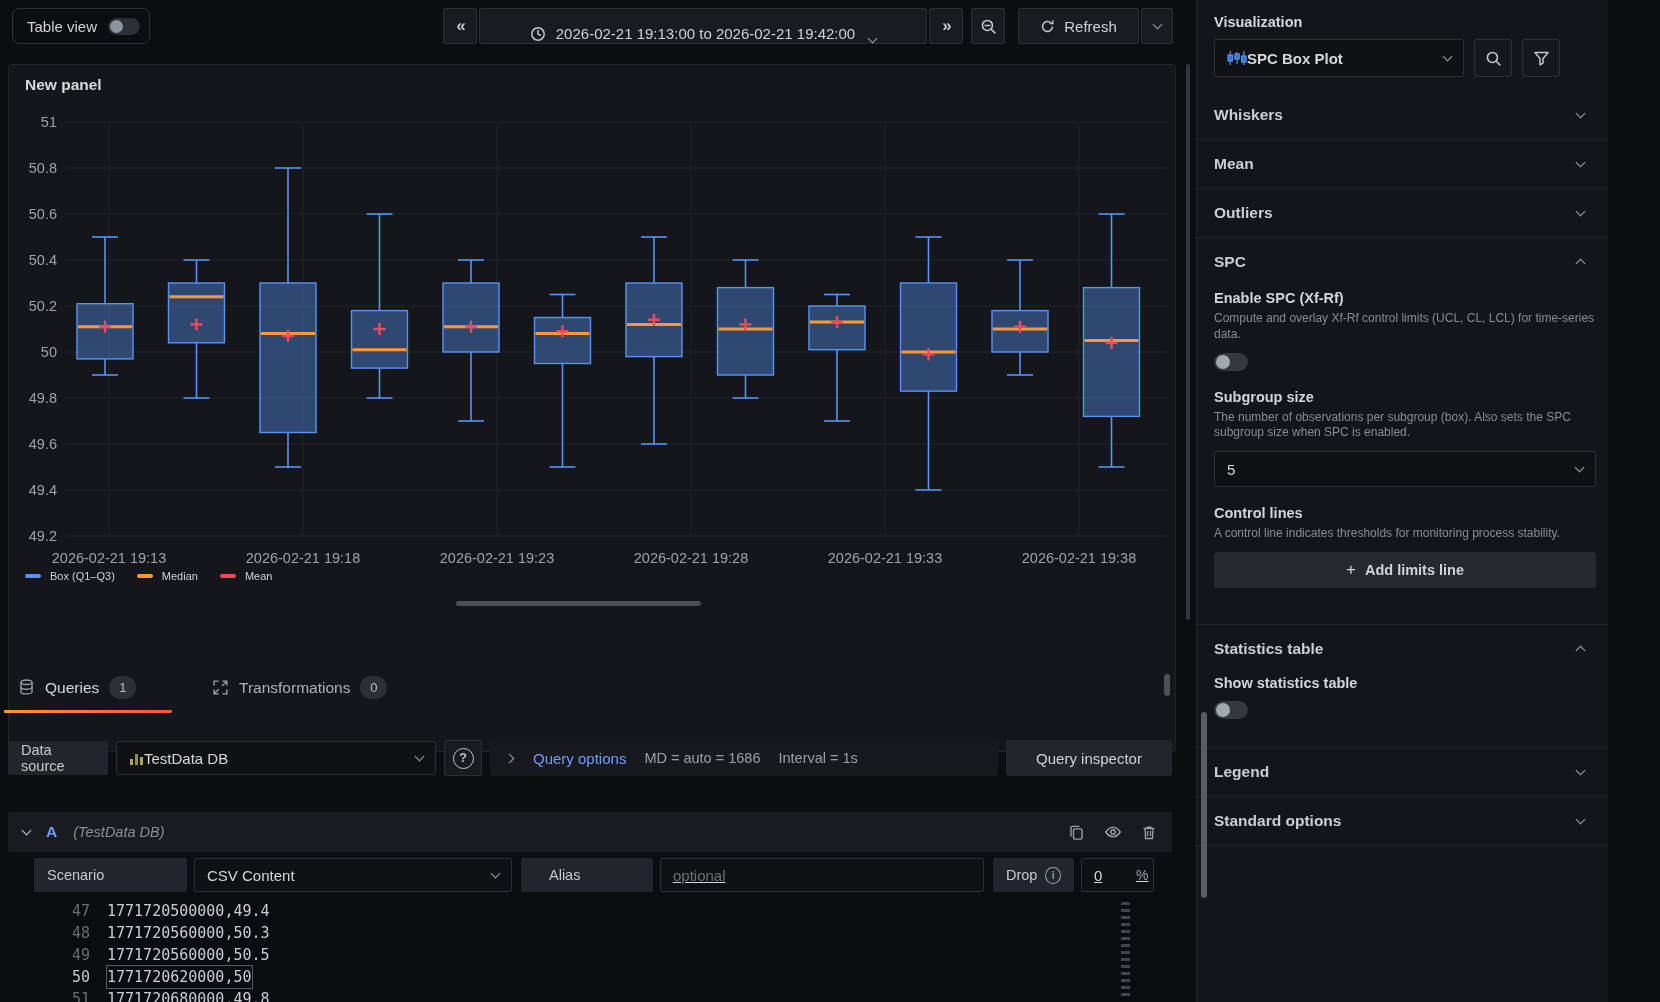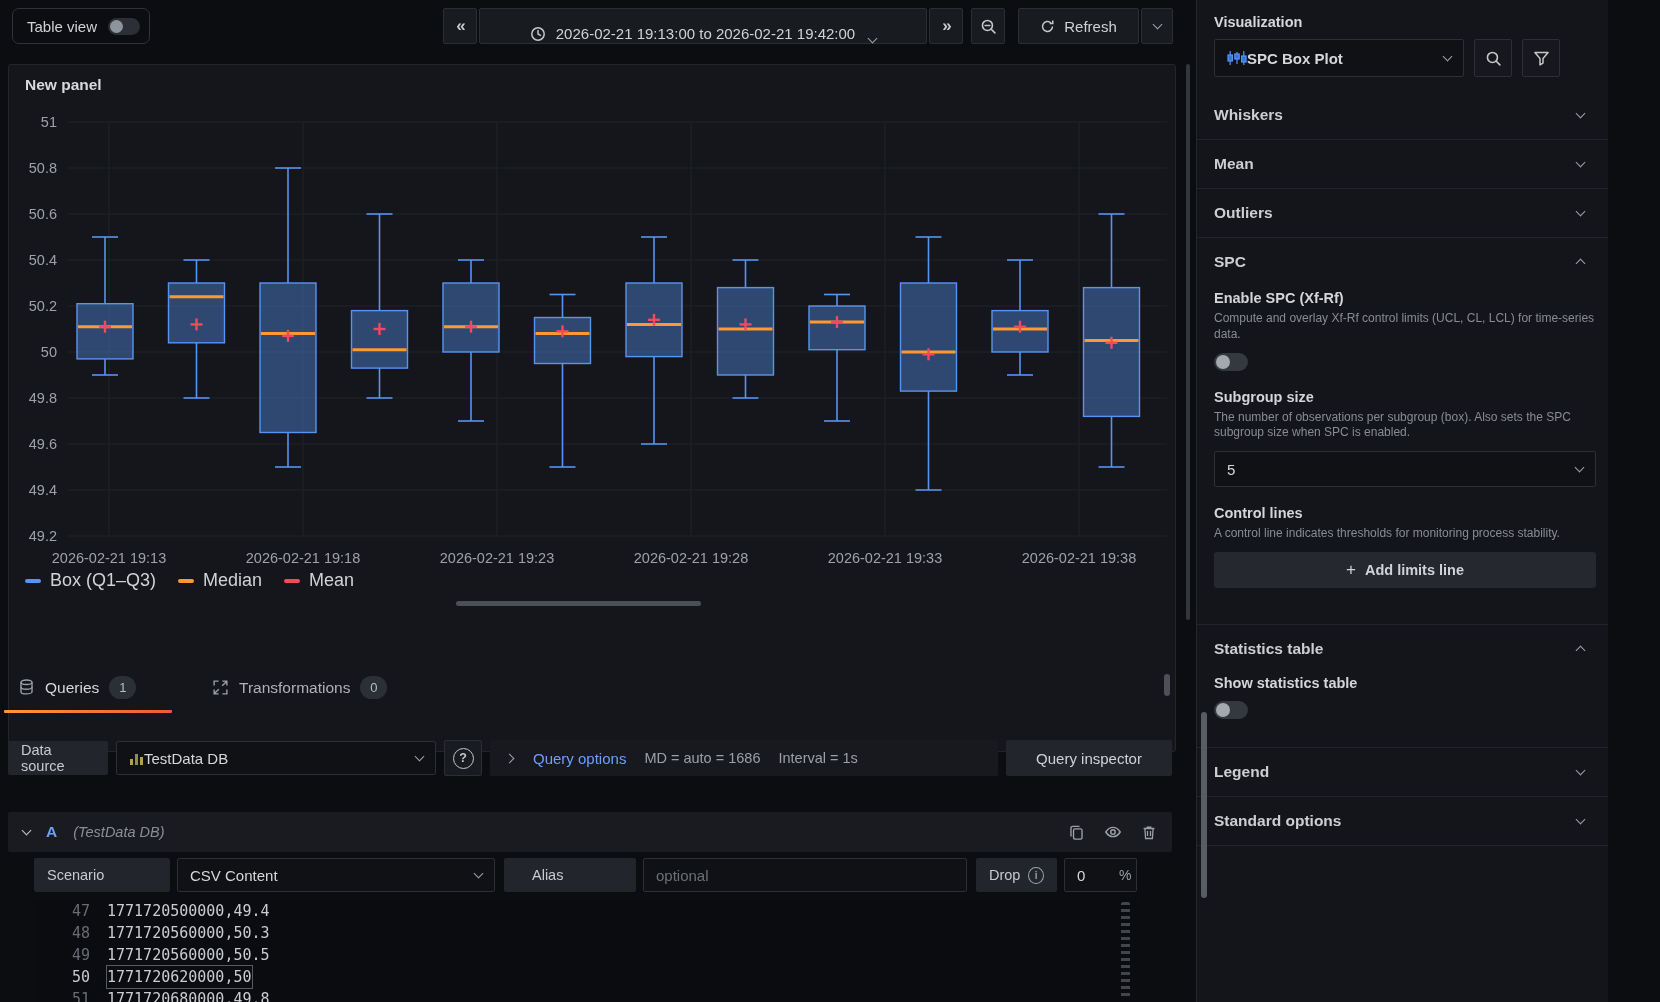--- a/index.html
+++ b/index.html
@@ -9,37 +9,37 @@
        border:1px solid #2b2e35;border-radius:2px;color:#d0d2d6;font-size:15px;font-weight:500;cursor:pointer;box-sizing:border-box;}
   .sq{width:34px;}
   .chv{width:6px;height:6px;border-right:1.6px solid #9da2a8;border-bottom:1.6px solid #9da2a8;display:inline-block;transform:rotate(45deg);margin-top:-3px;}
   .chv.up{transform:rotate(-135deg);margin-top:3px;}
   .chv.right{transform:rotate(-45deg);margin:0 2px 0 0;}
   .toggle{position:relative;width:34px;height:18px;border-radius:10px;background:#34383f;display:inline-block;cursor:pointer;}
   .toggle::after{content:"";position:absolute;left:2px;top:2px;width:14px;height:14px;border-radius:50%;background:#a4a9b0;}
   .label-box{display:inline-flex;align-items:center;height:34px;background:#22252b;border-radius:2px;padding:0 13px;font-size:14.5px;color:#c8cacd;box-sizing:border-box;}
   .select{display:inline-flex;align-items:center;height:34px;background:#101114;border:1px solid #2c2f36;border-radius:2px;padding:0 12px;font-size:15px;color:#d5d7da;cursor:pointer;box-sizing:border-box;}
   .select .grow{flex:1;}
-  .input{display:inline-flex;align-items:center;height:34px;background:#101114;border:1px solid #2c2f36;border-radius:2px;box-sizing:border-box;}
+  .input{display:inline-flex;align-items:center;height:34px;background:#101114;border:1px solid #2c2f36;border-radius:2px;box-sizing:border-box;text-decoration:underline;}
   input{background:transparent;border:none;outline:none;color:#d5d7da;font-size:15px;font-family:"Liberation Sans",sans-serif;padding:0 12px;width:100%;}
   input::placeholder{color:#6c7177;}
   .badge{display:inline-flex;align-items:center;justify-content:center;min-width:27px;height:23px;border-radius:12px;background:#2b2f36;color:#b9bcc1;font-size:13px;padding:0 7px;box-sizing:border-box;}
   svg.ic{display:block;}
   
   .topbar{position:absolute;left:0;top:0;width:1660px;height:52px;}
   .pill{position:absolute;left:12px;top:8px;height:36px;display:flex;align-items:center;gap:11px;border:1px solid #2f3238;border-radius:7px;padding:0 9px 0 14px;font-size:15px;color:#d0d2d6;box-sizing:border-box;}
   .pill .toggle{width:32px;height:17px;background:#2c2f35;}
   .pill .toggle::after{width:13px;height:13px;background:#8e949c;}
   .time-group{position:absolute;left:443px;top:8px;display:flex;align-items:center;}
   .dbl{font-size:17px;color:#c8cacd;font-weight:700;letter-spacing:-2px;}
   
   .chart-panel{position:absolute;left:8px;top:64px;width:1168px;height:688px;background:#15161b;border:1px solid #23252b;border-radius:3px;box-sizing:border-box;}
   .panel-title{position:absolute;left:16px;top:11px;font-size:15.5px;font-weight:600;color:#d8d9da;}
   #boxplot-svg{position:absolute;left:0;top:0;}
-  .legend{position:absolute;left:16px;top:505px;display:flex;gap:22px;align-items:flex-start;font-size:18px;color:#d0d2d5;}
+  .legend{position:absolute;left:16px;top:505px;display:flex;gap:22px;align-items:flex-start;font-size:11px;color:#d0d2d5;}
   .legend .item{display:flex;align-items:center;gap:9px;cursor:pointer;}
   .dash{width:16px;height:4px;border-radius:2px;display:inline-block;}
   .h-scroll{position:absolute;left:447px;top:536px;width:245px;height:5px;border-radius:3px;background:#4b4f56;}
   .main-vscroll{position:absolute;left:1186px;top:64px;width:4px;height:556px;border-radius:2px;background:#33363d;}
   
   .tabs{position:absolute;left:0;top:672px;width:1180px;height:44px;}
   .tab{position:absolute;top:4px;display:flex;align-items:center;gap:10px;font-size:15.5px;color:#d5d7da;cursor:pointer;}
   .tab .ticon{color:#9aa0a8;}
   .tab.dim{color:#aeb2b8;}
   .tab-underline{position:absolute;left:4px;top:38px;width:168px;height:3px;border-radius:1px;background:linear-gradient(90deg,#ff9830,#f2573e);}
@@ -336,21 +336,21 @@
           <path d="M1.6 8S4.2 3.9 8 3.9 14.4 8 14.4 8 11.8 12.1 8 12.1 1.6 8 1.6 8Z" fill="none" stroke="currentColor" stroke-width="1.3"></path>
           <circle cx="8" cy="8" r="2" fill="none" stroke="currentColor" stroke-width="1.3"></circle>
         </svg>
       <svg class="ic" width="16" height="17" viewBox="0 0 16 16">
           <path d="M2.6 4h10.8M6.2 4V2.6h3.6V4M3.9 4l.7 10h6.8l.7-10M6.5 6.5v5M9.5 6.5v5" fill="none" stroke="currentColor" stroke-width="1.3"></path>
         </svg>
     </span>
   </div>
 
   <div class="scen-row">
-    <span class="label-box" style="width:136px;">Scenario</span>
+    <span class="label-box" style="width:153px;">Scenario</span>
     <span class="select" style="width:318px;">
       <span class="grow">CSV Content</span>
       <span class="chv"></span>
     </span>
     <span class="label-box" style="width:132px;margin-left:2px;padding-left:28px;">Alias</span>
     <span class="input" style="width:324px;">
       <input placeholder="optional" style="">
     </span>
     <span class="label-box" style="width:81px;margin-left:2px;">
       <span>Drop</span>

